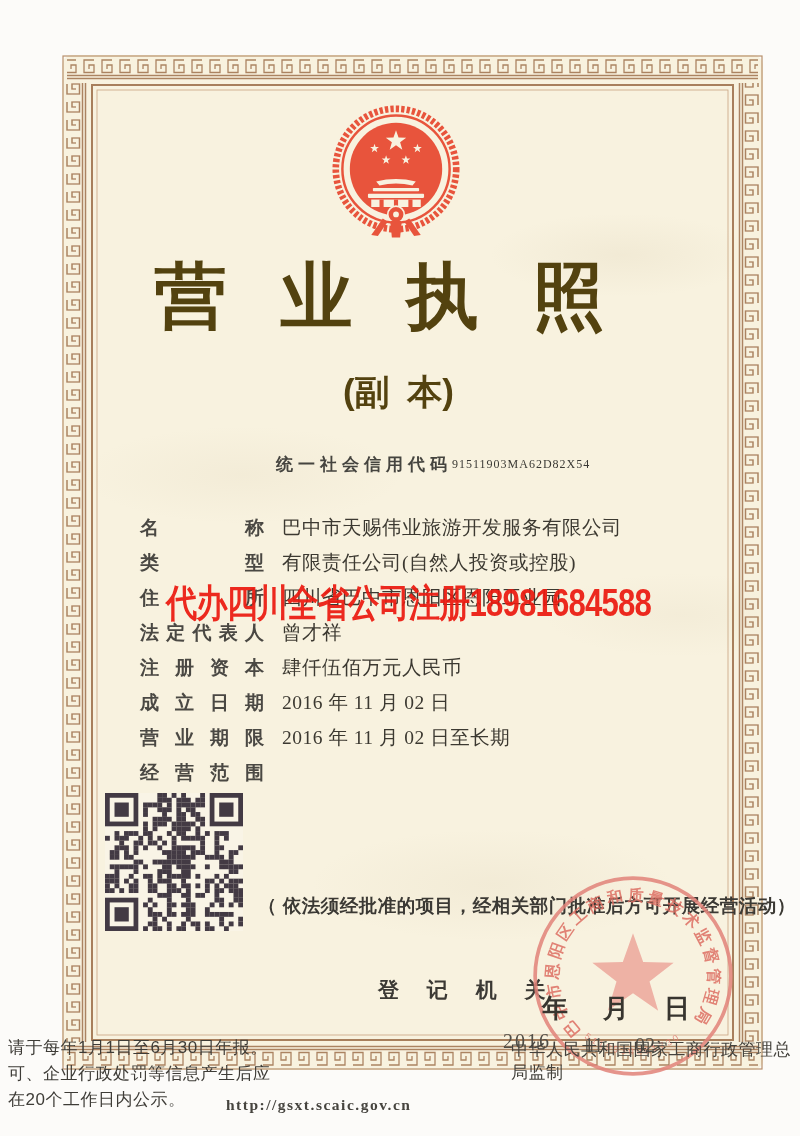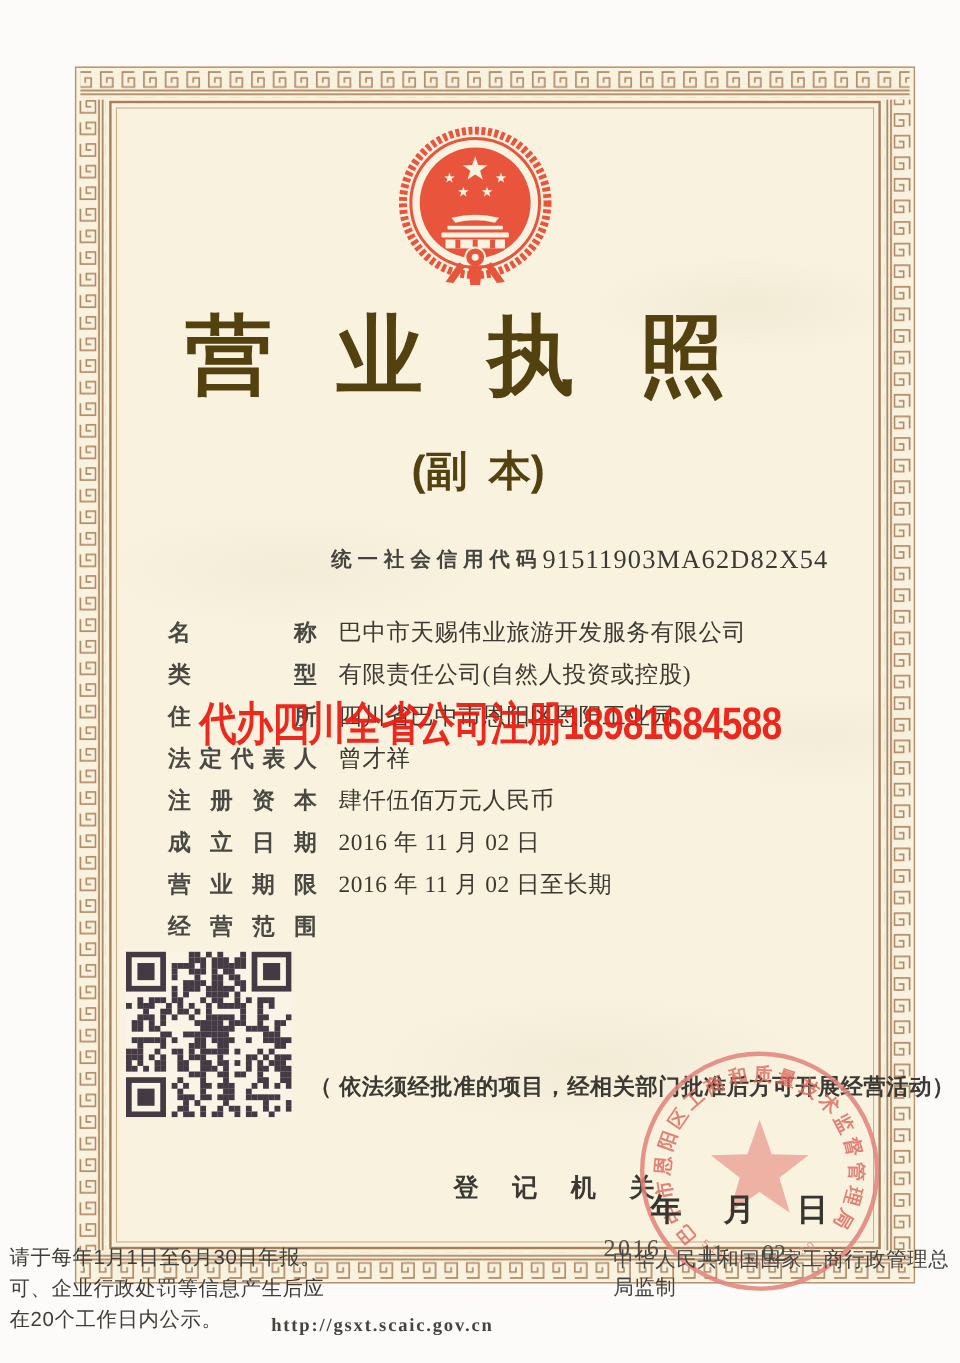--- a/index.html
+++ b/index.html
@@ -27,21 +27,21 @@
     font-size:72px; font-weight:900; color:#53420f; word-spacing:30px;
     letter-spacing:2px; white-space:nowrap;
   }
   .subtitle {
     position:absolute; left:-14px; right:14px; top:314px; text-align:center;
     font-size:35px; font-weight:800; color:#53420f; word-spacing:8px; white-space:nowrap;
   }
 
   .credit { position:absolute; left:214px; top:398px; display:flex; align-items:center; white-space:nowrap; }
   .credit .lab { font-size:17px; font-weight:700; letter-spacing:5px; color:#45443f; }
-  .credit .val { font-family:"Liberation Serif", serif; font-size:22px; letter-spacing:1px; color:#3a3934; }
+  .credit .val { font-family:"Liberation Serif", serif; font-size:12px; letter-spacing:1px; color:#3a3934; }
 
   .fields { position:absolute; left:78px; top:449px; width:614px; }
   .frow { display:flex; align-items:flex-start; margin-bottom:13px;margin-top:13px; }
   .flabel {
     flex:0 0 124px; font-size:19px; font-weight:700; color:#4a4843;
     text-align:justify; text-align-last:justify; line-height:22px;
   }
   .fvalue {
     flex:1; padding-left:18px; font-family:"Liberation Serif", serif;
     font-size:19.5px; color:#3c3931; line-height:22px; letter-spacing:0.5px;

